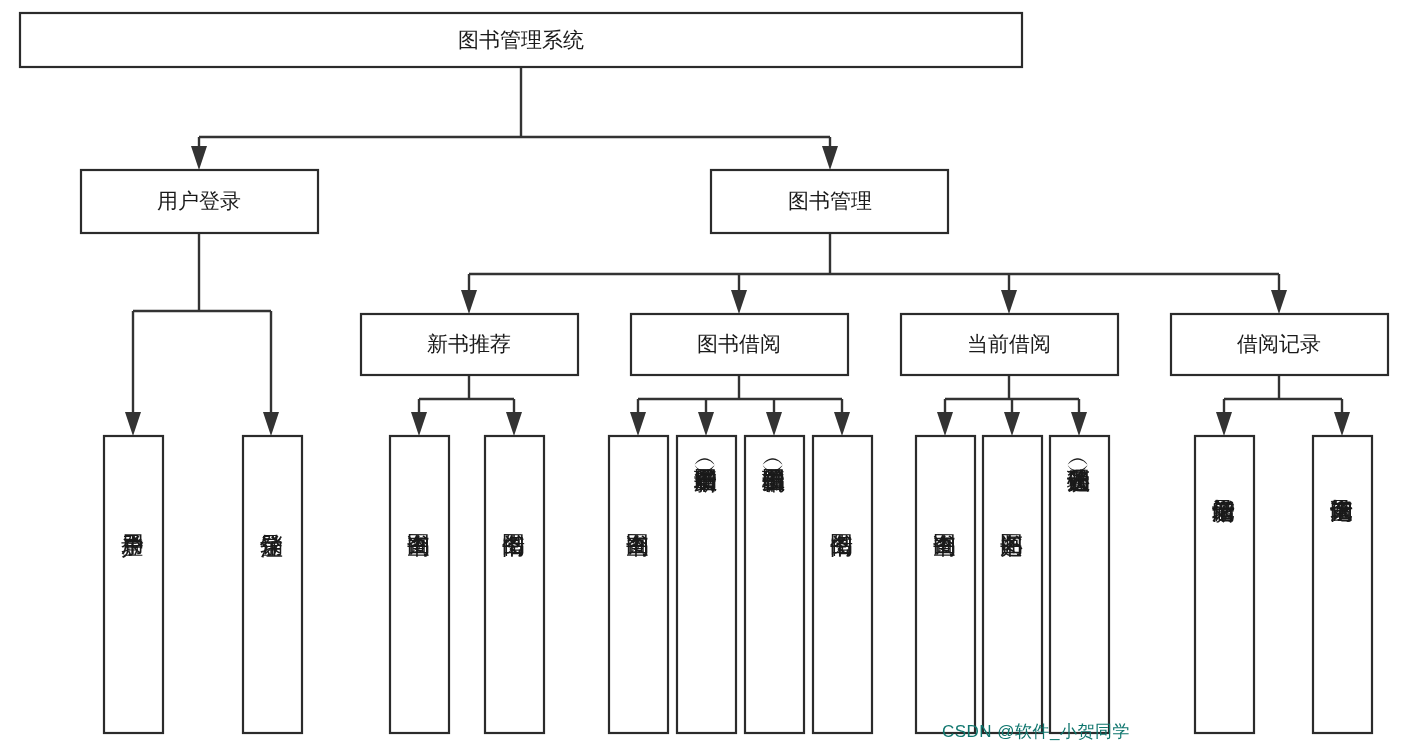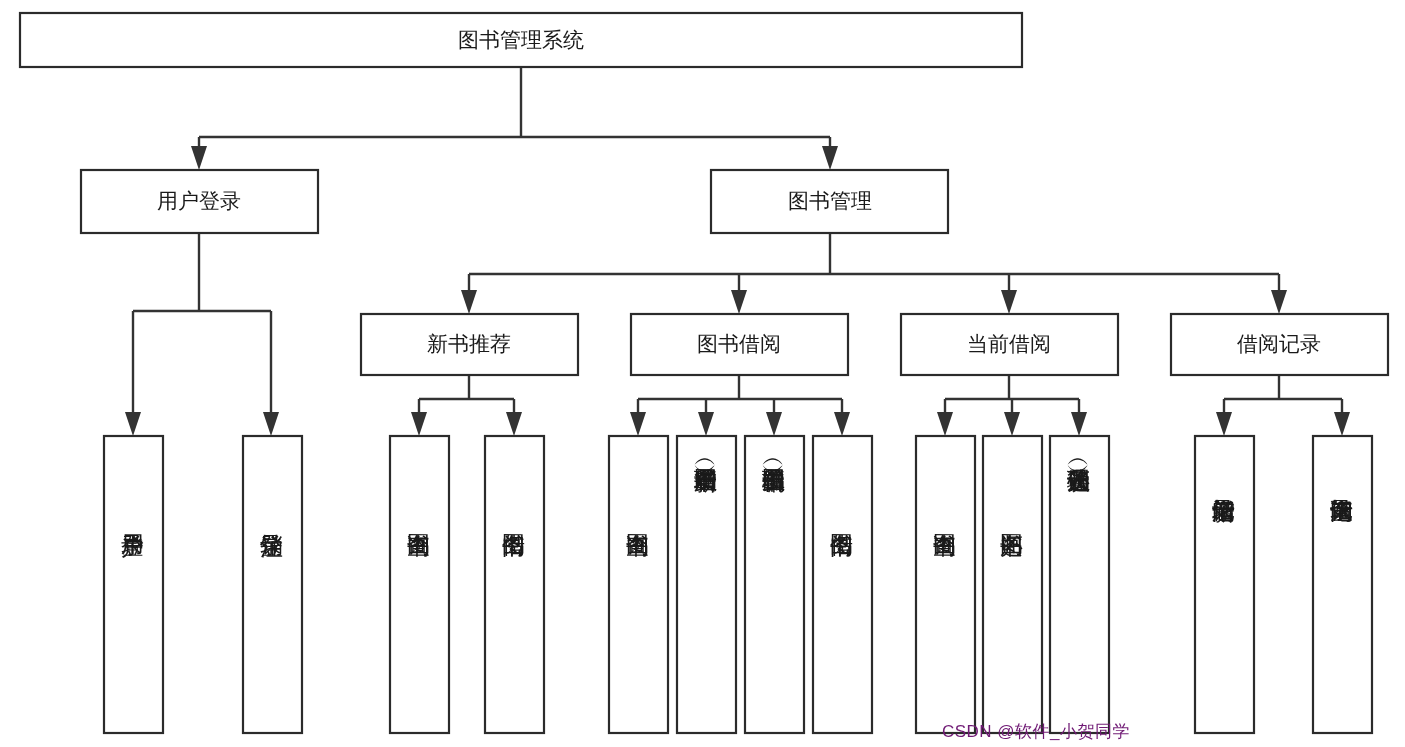--- a/index.html
+++ b/index.html
@@ -53,21 +53,21 @@
     font-size: 23px;
     fill: #1a1a1a;
     text-anchor: middle;
   }
   .watermark {
     position: absolute;
     right: 8px;
     bottom: 4px;
     font-family: "Liberation Sans", "DejaVu Sans", sans-serif;
     font-size: 17px;
-    color: #701a75;
+    color: #0f766e;
     letter-spacing: 0.5px;
     white-space: nowrap;
   }
 </style>
 </head>
 <body>
 
 <div id="diagram-root">
 
   <svg class="diagram" viewBox="0 0 1405 747">

